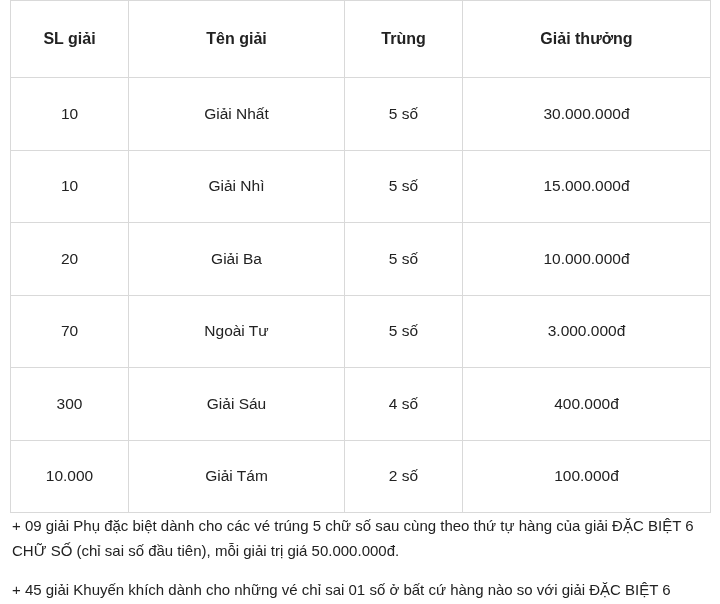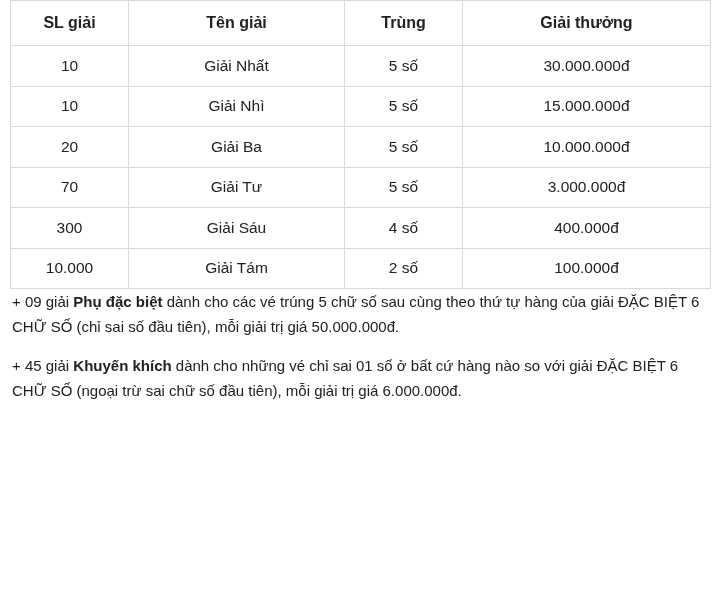--- a/index.html
+++ b/index.html
@@ -27,21 +27,21 @@
     margin: 0 10px;
     table-layout: fixed;
   }
   table.prize-table th,
   table.prize-table td {
     border: 1px solid #d9d9d9;
     text-align: center;
     vertical-align: middle;
     font-size: 15.5px;
     color: #222222;
-    padding: 0;
+    padding: 16px;
     height: 39.5px;
   }
   table.prize-table thead th {
     font-weight: bold;
     font-size: 16px;
     height: 44px;
   }
   table.prize-table col.c1 { width: 118px; }
   table.prize-table col.c2 { width: 216px; }
   table.prize-table col.c3 { width: 118px; }
@@ -62,21 +62,21 @@
     color: #222222;
   }
   .note-intro {
     padding-top: 26px;
     padding-bottom: 14px;
   }
   .note-block {
     padding-bottom: 14px;
   }
   .note-block b {
-    font-weight: bold;
+    font-weight: normal;
   }
 </style>
 </head>
 <body>
 
 <div class="page">
 
   <table class="prize-table">
     <colgroup>
       <col class="c1">
@@ -106,21 +106,21 @@
         <td>15.000.000đ</td>
       </tr>
       <tr>
         <td>20</td>
         <td>Giải Ba</td>
         <td>5 số</td>
         <td>10.000.000đ</td>
       </tr>
       <tr>
         <td>70</td>
-        <td>Giải Tư</td>
+        <td>Ngoài Tư</td>
         <td>5 số</td>
         <td>3.000.000đ</td>
       </tr>
       <tr>
         <td>300</td>
         <td>Giải Sáu</td>
         <td>4 số</td>
         <td>400.000đ</td>
       </tr>
       <tr>

